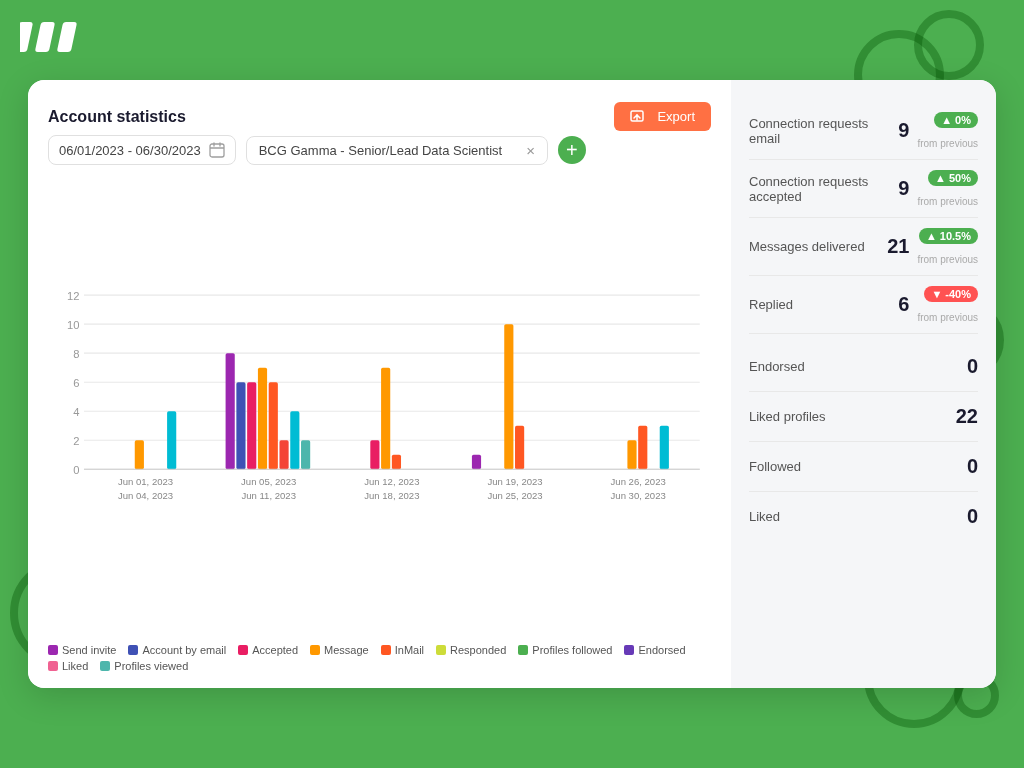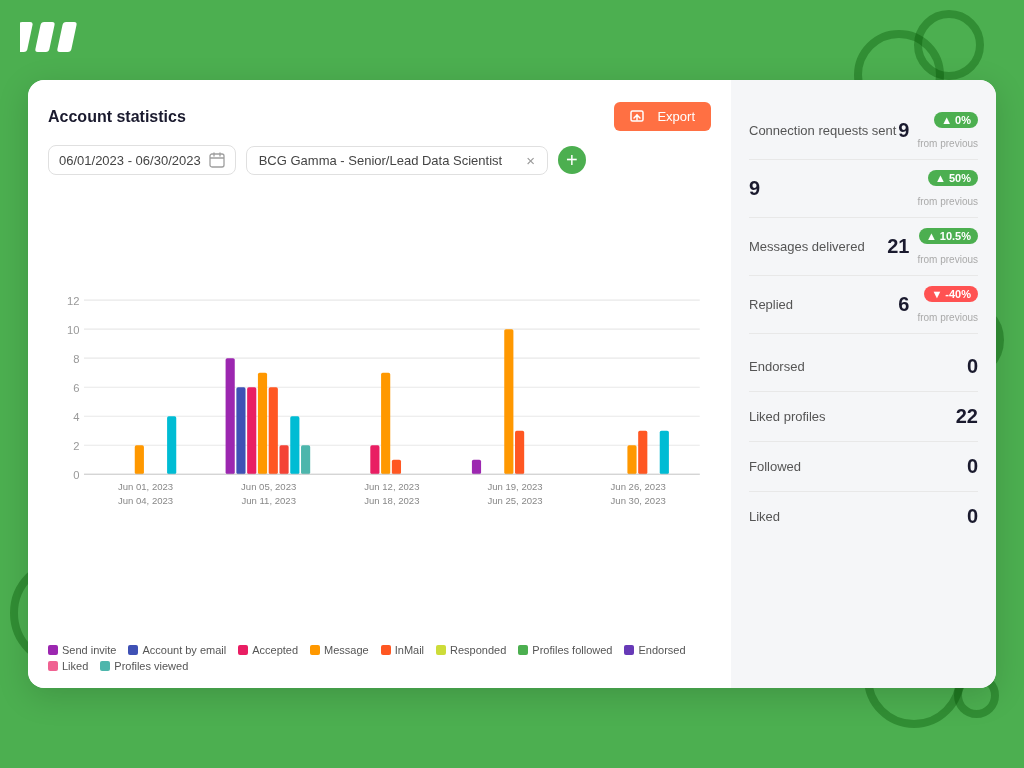--- a/index.html
+++ b/index.html
@@ -53,21 +53,21 @@
       flex-direction: column;
       background: #fff;
       border-radius: 16px 0 0 16px;
       overflow: hidden;
     }
 
     .card-header {
       display: flex;
       justify-content: space-between;
       align-items: center;
-      margin-bottom: 14px;
+      margin-bottom: 4px;
     }
 
     .card-title {
       font-size: 16px;
       font-weight: 600;
       color: #1a1a2e;
     }
 
     .export-btn {
       background: #ff7043;
@@ -396,32 +396,33 @@
         <div class="legend-item">
           <div class="legend-dot" style="background: rgb(77, 182, 172);"></div>
           <span>Profiles viewed</span>
         </div>
       </div>
   </div>
 
   <div class="right-panel">
 
     <div class="stat-row">
-      <span class="stat-label">Connection requests sent</span>
+      <span class="stat-label">Connection requests email</span>
       <span class="stat-value">9</span>
       <div class="stat-badge">
         <span class="badge-pill badge-green">
           <span>▲</span>
           <span>0%</span>
         </span>
         <span class="from-prev">from previous</span>
       </div>
     </div>
 
     <div class="stat-row">
+      <span class="stat-label">Connection requests accepted</span>
       <span class="stat-value">9</span>
       <div class="stat-badge">
         <span class="badge-pill badge-green">
           <span>▲</span>
           <span>50%</span>
         </span>
         <span class="from-prev">from previous</span>
       </div>
     </div>
 

